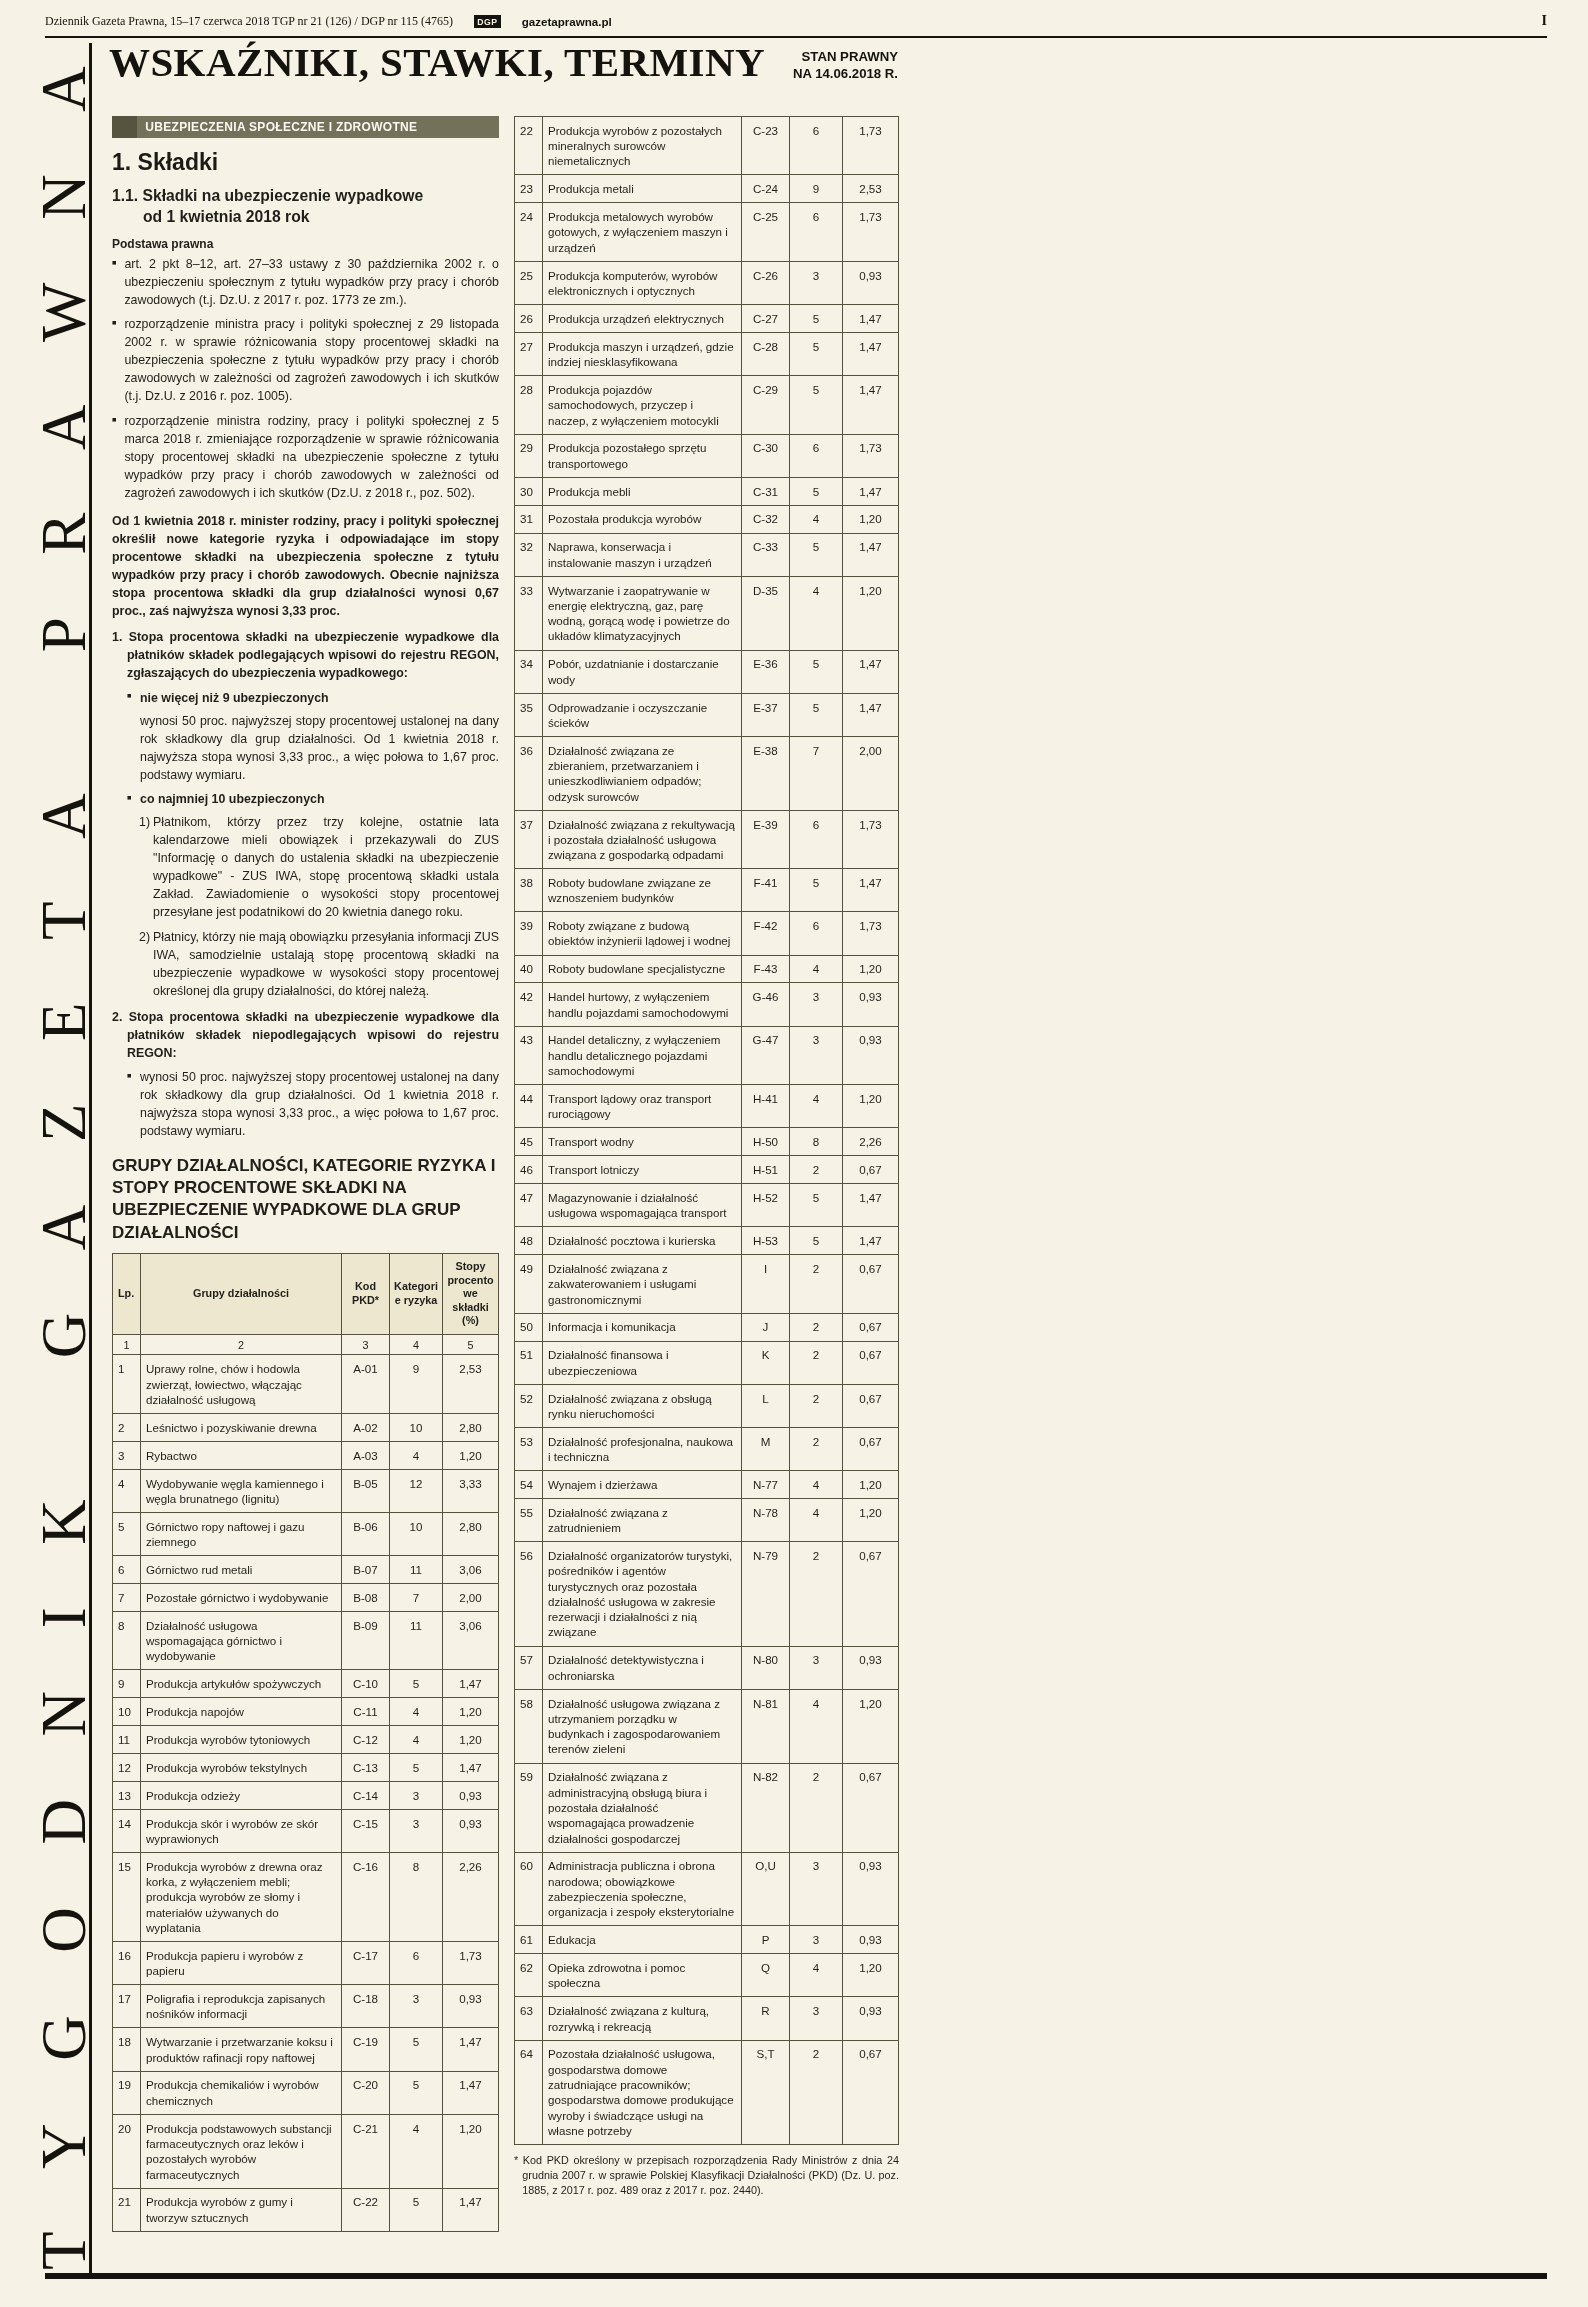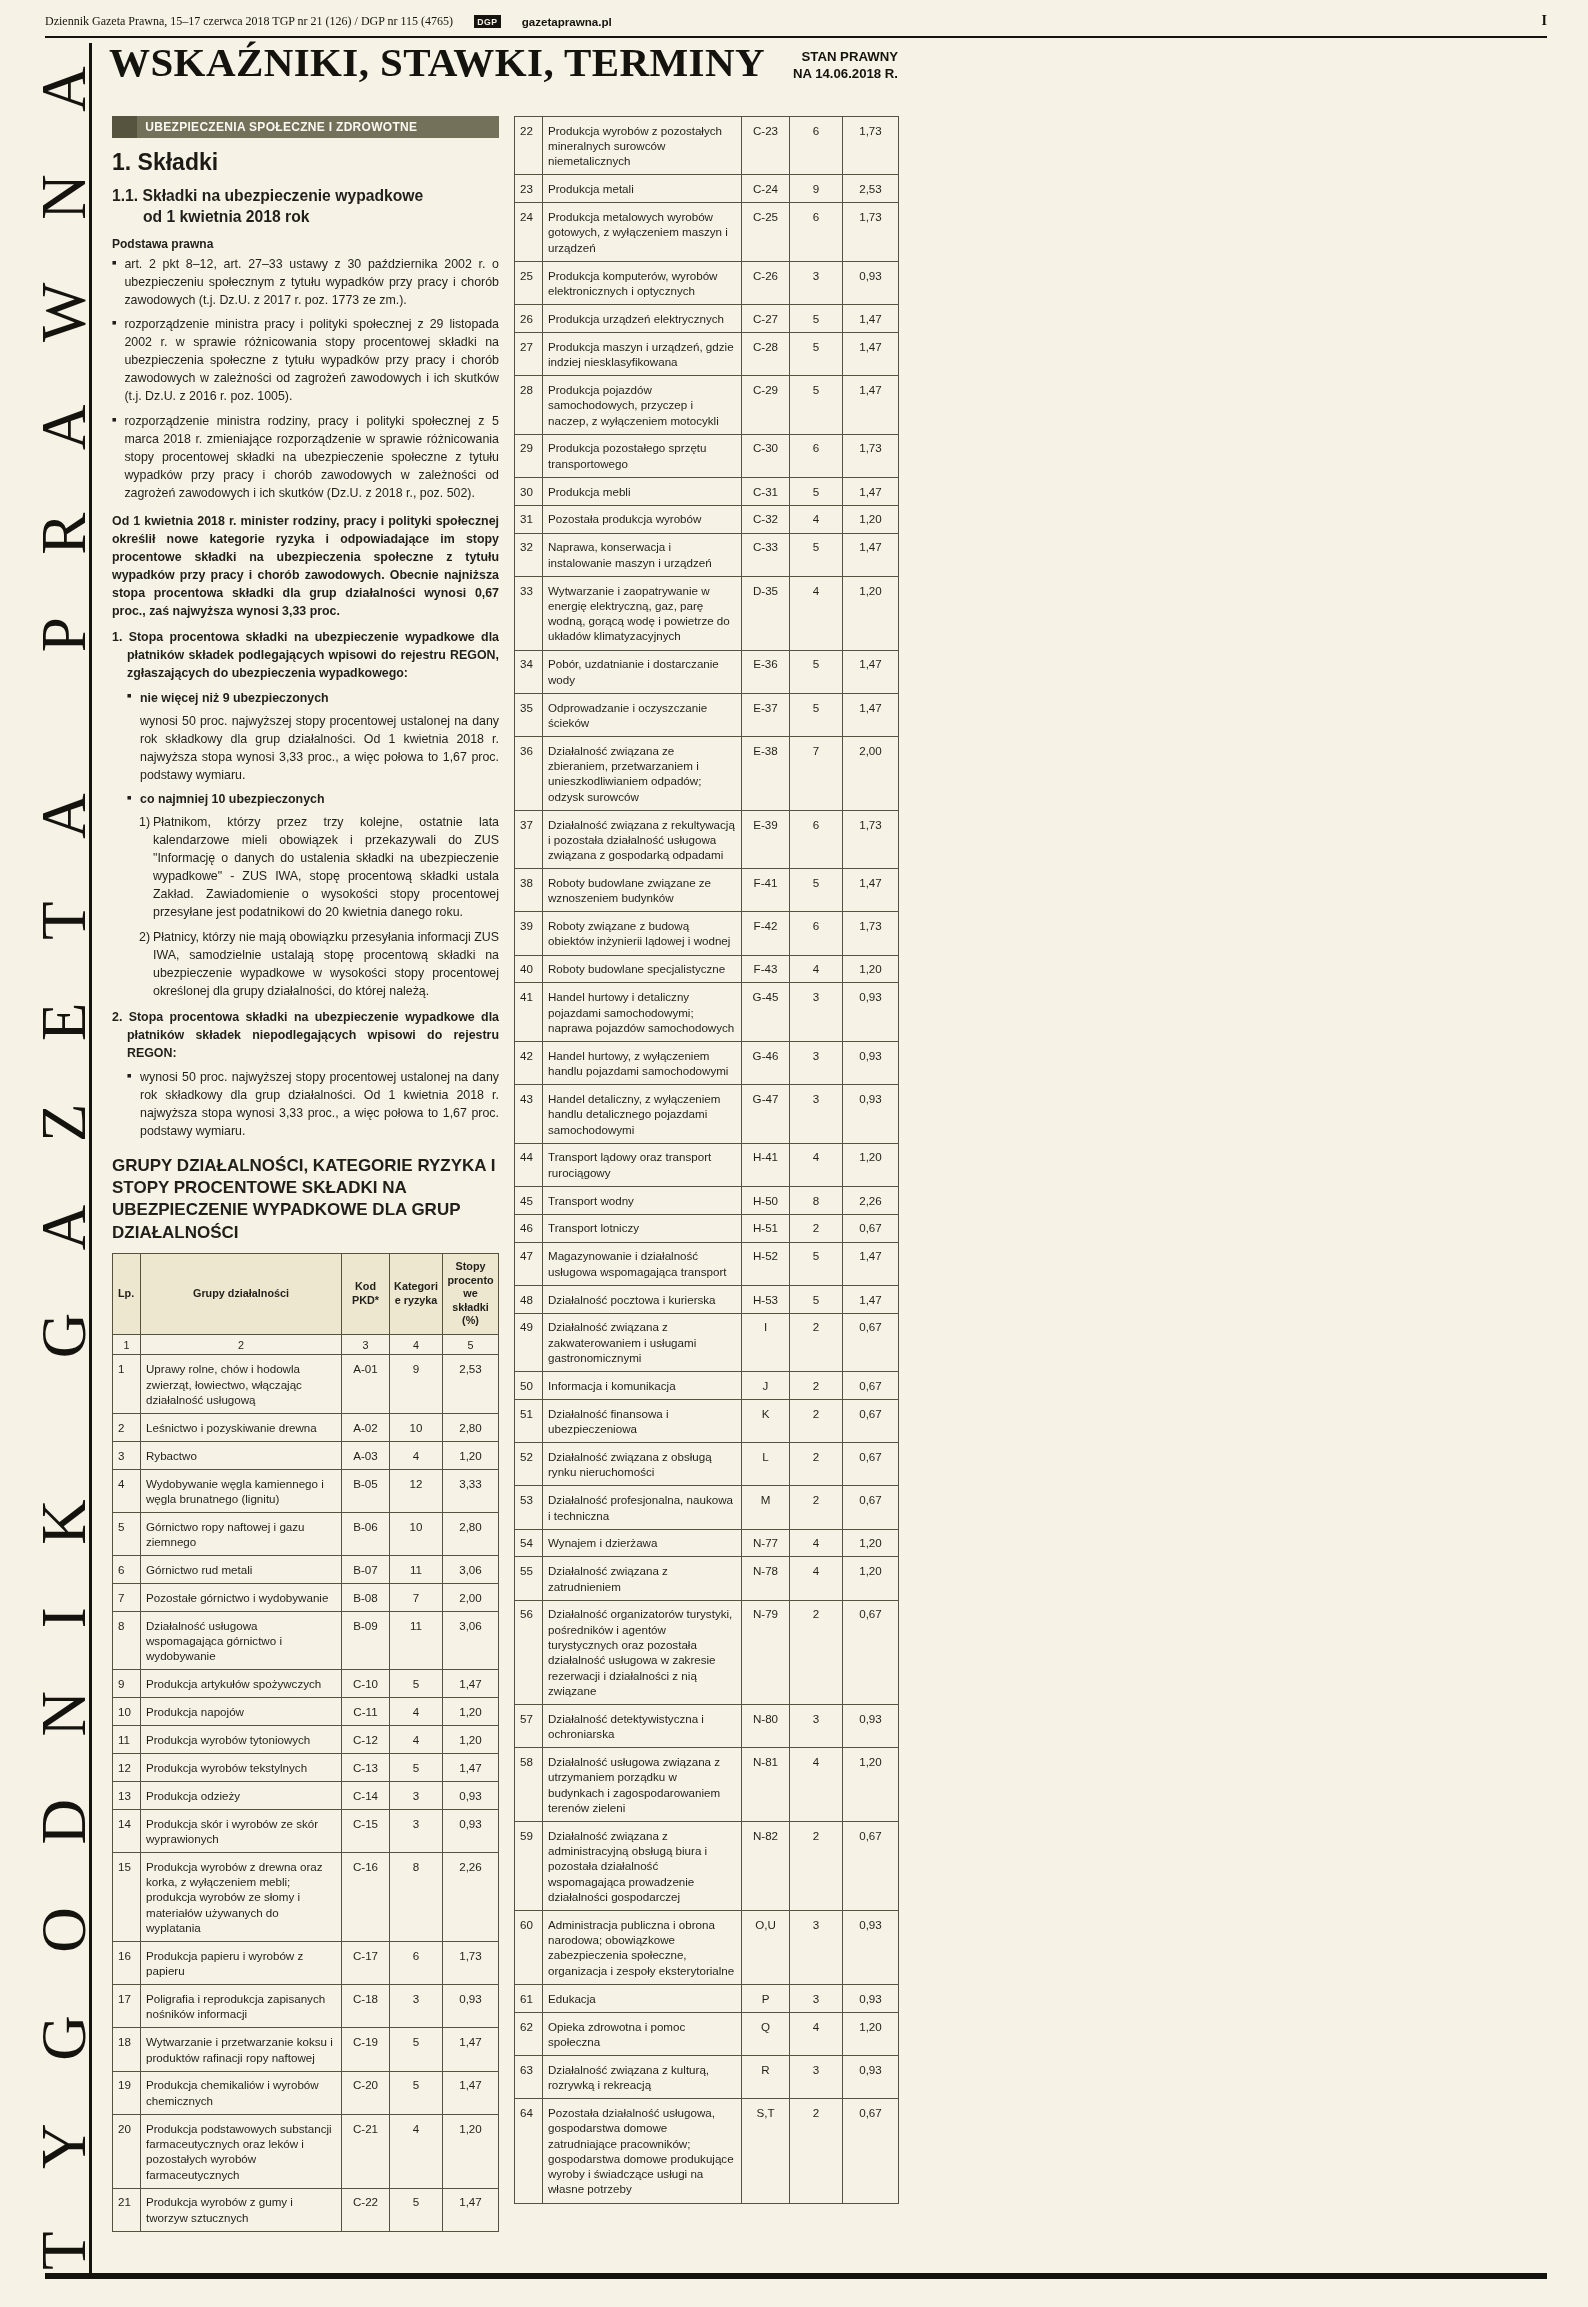--- a/index.html
+++ b/index.html
@@ -472,27 +472,20 @@
             <td class="c-rate">1,73</td>
           </tr>
           <tr>
             <td class="c-lp">40</td>
             <td class="c-name">Roboty budowlane specjalistyczne</td>
             <td class="c-code">F-43</td>
             <td class="c-risk">4</td>
             <td class="c-rate">1,20</td>
           </tr>
           <tr>
-            <td class="c-lp">41</td>
-            <td class="c-name">Handel hurtowy i detaliczny pojazdami samochodowymi; naprawa pojazdów samochodowych</td>
-            <td class="c-code">G-45</td>
-            <td class="c-risk">3</td>
-            <td class="c-rate">0,93</td>
-          </tr>
-          <tr>
             <td class="c-lp">42</td>
             <td class="c-name">Handel hurtowy, z wyłączeniem handlu pojazdami samochodowymi</td>
             <td class="c-code">G-46</td>
             <td class="c-risk">3</td>
             <td class="c-rate">0,93</td>
           </tr>
           <tr>
             <td class="c-lp">43</td>
             <td class="c-name">Handel detaliczny, z wyłączeniem handlu detalicznego pojazdami samochodowymi</td>
             <td class="c-code">G-47</td>
@@ -641,17 +634,18 @@
           </tr>
           <tr>
             <td class="c-lp">64</td>
             <td class="c-name">Pozostała działalność usługowa, gospodarstwa domowe zatrudniające pracowników; gospodarstwa domowe produkujące wyroby i świadczące usługi na własne potrzeby</td>
             <td class="c-code">S,T</td>
             <td class="c-risk">2</td>
             <td class="c-rate">0,67</td>
           </tr>
         </tbody>
     </table>
+    <p class="footnote">* Kod PKD określony w przepisach rozporządzenia Rady Ministrów z dnia 24 grudnia 2007 r. w sprawie Polskiej Klasyfikacji Działalności (PKD) (Dz. U. poz. 1885, z 2017 r. poz. 489 oraz z 2017 r. poz. 2440).</p>
   </div>
 
   <div class="bottom-bar"></div>
 </div>
 
 
 </body></html>

